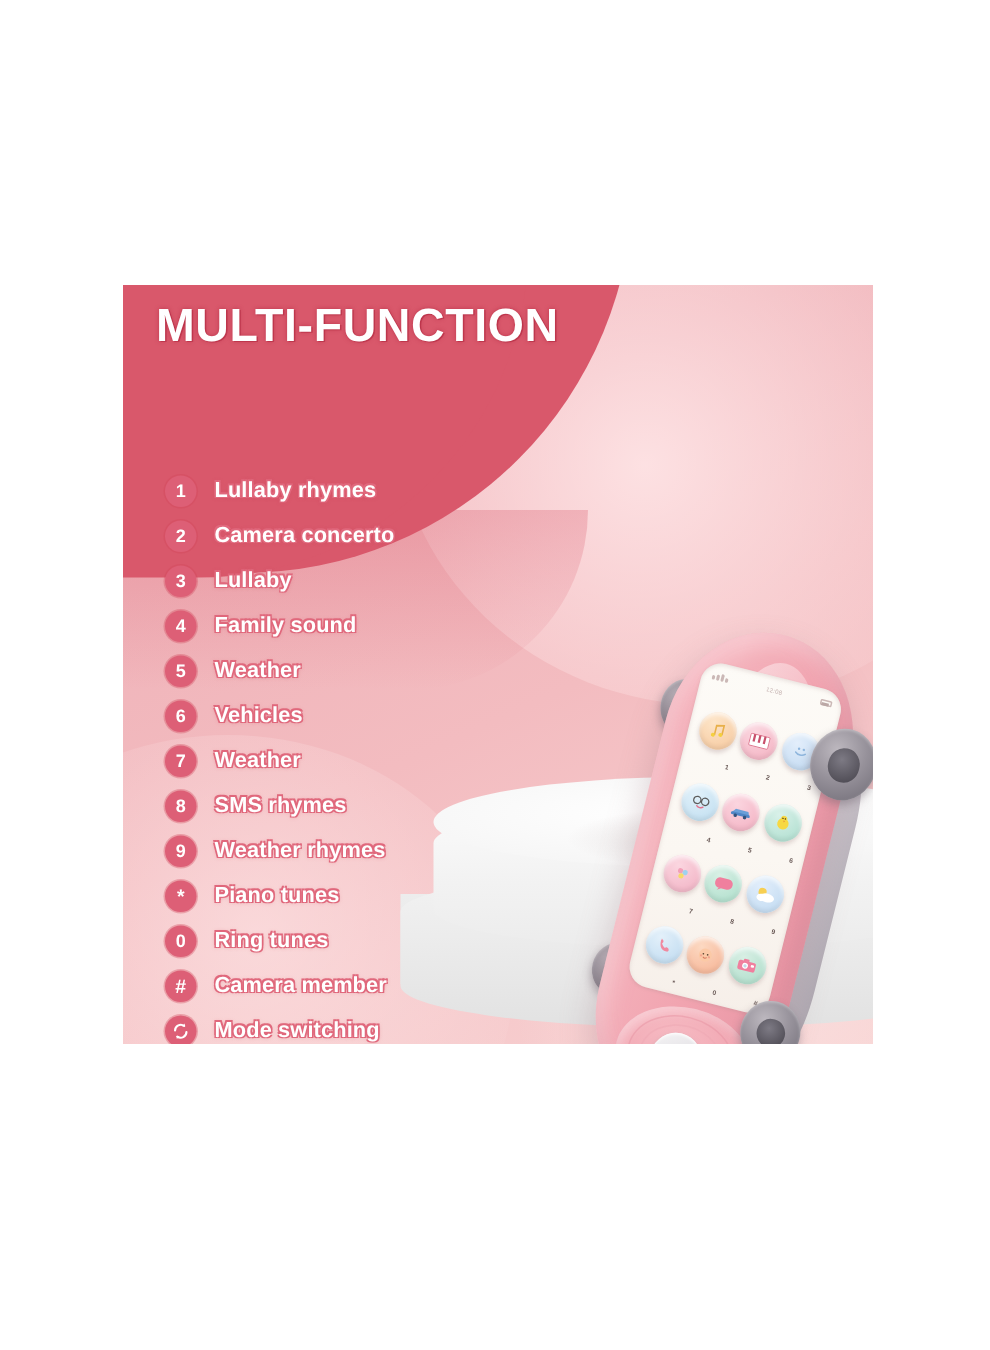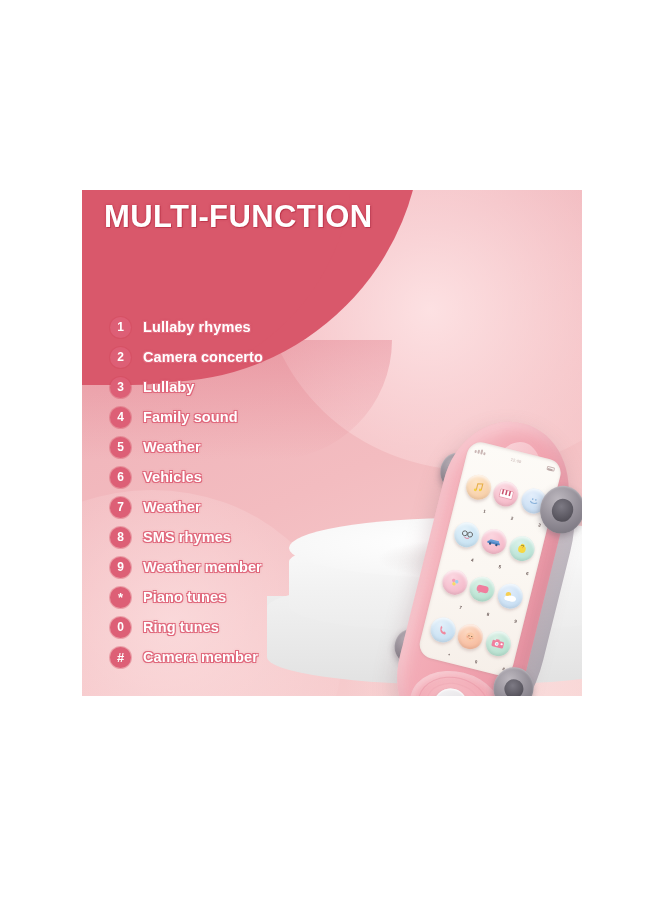--- a/index.html
+++ b/index.html
@@ -423,30 +423,40 @@
       <div class="row">
         <span class="badge">7</span>
         <span class="rowlabel">Weather</span>
       </div>
       <div class="row">
         <span class="badge">8</span>
         <span class="rowlabel">SMS rhymes</span>
       </div>
       <div class="row">
         <span class="badge">9</span>
-        <span class="rowlabel">Weather member</span>
+        <span class="rowlabel">Weather rhymes</span>
       </div>
       <div class="row">
         <span class="badge sym">*</span>
         <span class="rowlabel">Piano tunes</span>
       </div>
       <div class="row">
         <span class="badge">0</span>
         <span class="rowlabel">Ring tunes</span>
       </div>
       <div class="row">
         <span class="badge sym">#</span>
         <span class="rowlabel">Camera member</span>
       </div>
+      <div class="row">
+        <span class="badge">
+          <svg width="13" height="13" viewBox="0 0 24 24">
+            <path d="M5 11a7 7 0 0 1 11.3-5.5M19 13a7 7 0 0 1-11.3 5.5" fill="none" stroke="#ffffff" stroke-width="2.6" stroke-linecap="round"></path>
+            <path d="M16.8 2.5l.4 3.8-3.8-.6z" fill="#ffffff"></path>
+            <path d="M7.2 21.5l-.4-3.8 3.8.6z" fill="#ffffff"></path>
+          </svg>
+        </span>
+        <span class="rowlabel">Mode switching</span>
+      </div>
     </div>
 
   </div>
 </div>
 
 </body></html>

